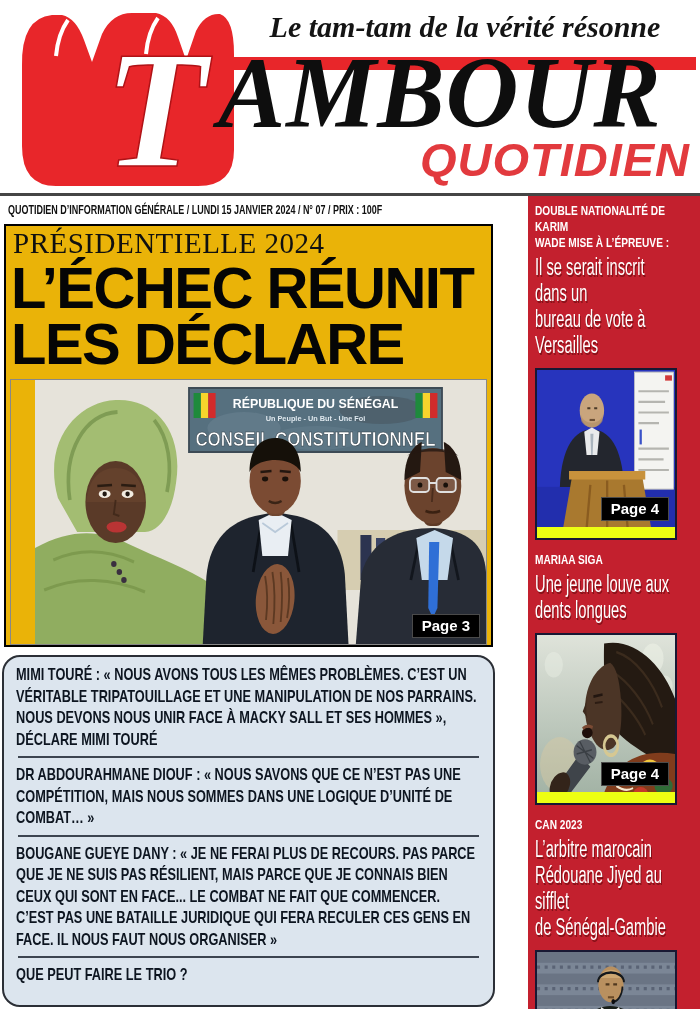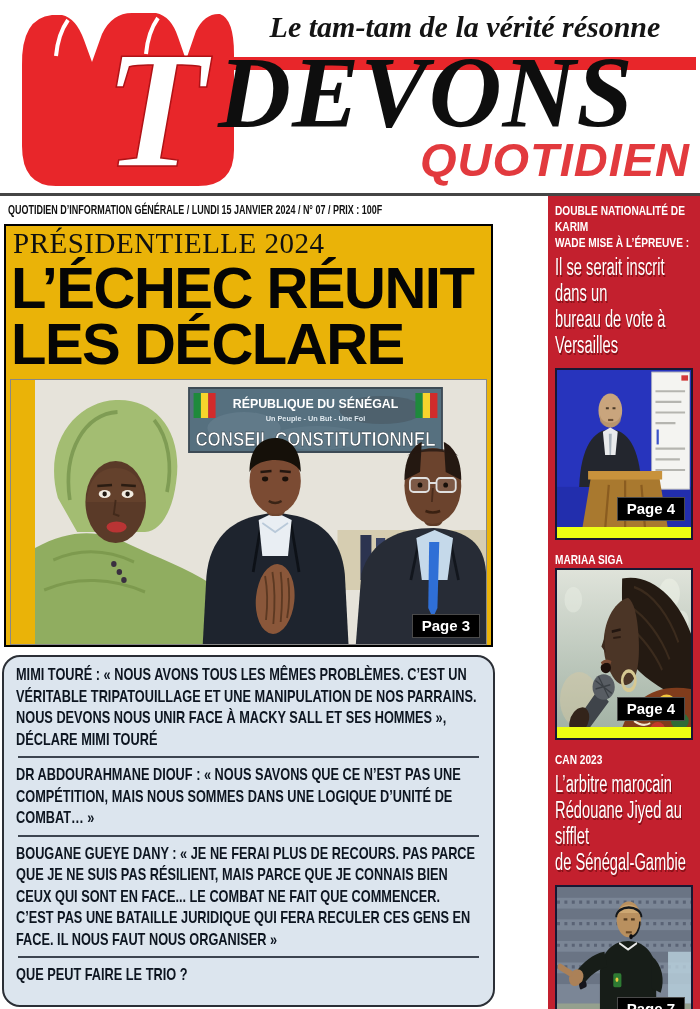--- a/index.html
+++ b/index.html
@@ -26,21 +26,21 @@
     font-style:italic;font-weight:bold;font-size:47px;line-height:1;
     color:#e23a3e;letter-spacing:1px;white-space:nowrap;
   }
   .header-rule{height:3px;background:#454545;}
 
   
   .content{display:flex;justify-content:space-between;align-items:flex-start;width:700px;gap:31px;}
   .main-col{width:497px;}
   .sidebar{
     width:195px;height:813px;background:#c3202e;box-sizing:border-box;
-    padding:5px 7px 0 7px;overflow:hidden;margin-left:20px;
+    padding:5px 23px 0 7px;overflow:hidden;
   }
 
   
   .squeeze{display:block;transform-origin:0 0;}
   .sq64{transform:scaleX(.64);width:156.25%;}
   .sq69{transform:scaleX(.69);width:144.9%;}
   .sq75{transform:scaleX(.75);width:133.33%;}
   .sq78{transform:scaleX(.78);width:128.2%;}
 
   
@@ -95,21 +95,21 @@
 
   <header class="masthead">
     <div class="red-bar"></div>
     <svg class="logo" viewBox="0 0 228 186">
       <path d="M14,62 Q13,14 44,11 L54,11 Q68,14 76,36 L84,58 L94,30 Q104,9 124,9 L148,9 Q163,12 170,33 L178,56 L188,27 Q197,9 212,10 Q226,15 226,50 L226,146 Q226,182 190,182 L48,182 Q14,182 14,142 Z" fill="#e8262a"></path>
       <path d="M60,16 Q50,30 48,52" stroke="#ffffff" stroke-width="4" fill="none"></path>
       <path d="M150,14 Q140,28 138,50" stroke="#ffffff" stroke-width="4" fill="none"></path>
       <text x="96" y="162" font-family="Liberation Serif, serif" font-style="italic" font-weight="bold" font-size="168" fill="#ffffff" stroke="#b01216" stroke-width="1.5">T</text>
     </svg>
     <div class="tagline">Le tam-tam de la vérité résonne</div>
-    <div class="ambour">DEVONS</div>
+    <div class="ambour">AMBOUR</div>
     <div class="quotidien">QUOTIDIEN</div>
   </header>
   <div class="header-rule"></div>
 
   <div class="content">
 
     <main class="main-col">
       <div class="info-bar">
         <span class="squeeze sq69">QUOTIDIEN D’INFORMATION GÉNÉRALE / LUNDI 15 JANVIER 2024 / N° 07 / PRIX : 100F</span>
       </div>
@@ -268,20 +268,24 @@
               <path d="M70,108 L64,158 M92,104 L92,158 M114,108 L120,158" stroke="#8a5c20" stroke-width="3"></path>
             </g>
           </svg>
           <figcaption class="page-badge">Page 4</figcaption>
           <div class="yellow-strip"></div>
         </figure>
       </section>
 
       <section class="sb-story sb-story-2">
         <div class="sb-kicker"><span class="squeeze sq78">MARIAA SIGA</span></div>
+        <div class="sb-headline">
+            <span class="squeeze sq64">Une jeune louve aux
+dents longues</span>
+          </div>
         <figure class="sb-photo sb-photo-2 with-strip">
           <svg viewBox="0 0 181 158" preserveAspectRatio="none">
             <defs>
               <linearGradient id="sgbg" x1="0" y1="0" x2="0" y2="1">
                 <stop offset="0" stop-color="#dfe3da"></stop>
                   <stop offset="1" stop-color="#9fb0a2"></stop>
               </linearGradient>
             </defs>
             <rect x="0" y="0" width="181" height="158" fill="url(#sgbg)"></rect>
             <circle cx="152" cy="22" r="14" fill="#eef2e8" opacity=".55"></circle>

